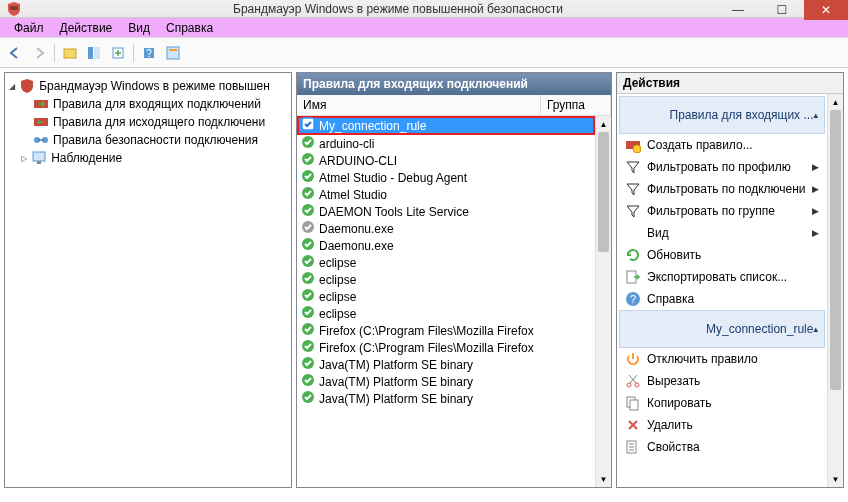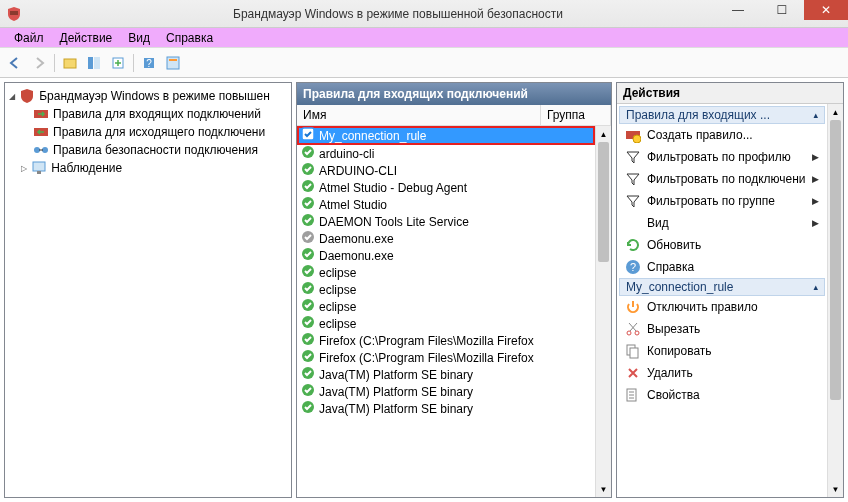--- a/index.html
+++ b/index.html
@@ -8,21 +8,21 @@
   font-size: 12px;
   background: #fff;
   width: 848px;
   height: 502px;
   overflow: hidden;
   position: relative;
 }
 
 
 .titlebar {
-  height: 28px;
+  height: 18px;
   background: linear-gradient(#f0f0f0, #e8e8e8);
   border-bottom: 1px solid #ccc;
   display: flex;
   align-items: center;
   padding-left: 6px;
   position: relative;
 }
 .titlebar .app-icon { width: 16px; height: 16px; margin-right: 6px; }
 .titlebar .title { flex: 1; text-align: center; color: #333; font-size: 12px; margin-left: -80px; }
 .win-controls { display: flex; position: absolute; right: 0; top: 0; height: 20px; }
@@ -115,26 +115,26 @@
 
 .actions-header {
   background: #f0f0f0;
   padding: 3px 6px;
   font-weight: bold;
   border-bottom: 1px solid #ccc;
 }
 .actions-body { overflow: auto; flex: 1; padding: 2px; }
 .action-group-title {
   background: #e3ecf7;
-  padding: 1px 6px;
+  padding: 11px 6px;
   font-size: 12px;
   color: #1a3e6e;
   border: 1px solid #c0d4ea;
   display: flex;
-  justify-content: space-between;
+  justify-content: flex-end;
   align-items: center;
 }
 .toggle-arrow { font-size: 9px; color: #1a3e6e; }
 .action-item {
   display: flex;
   align-items: center;
   gap: 6px;
   padding: 3px 6px;
   cursor: default;
 }
@@ -441,20 +441,27 @@
           </div>
           <div class="action-item">
             <span class="action-icon"><svg width="16" height="16" viewBox="0 0 16 16">
                 <path d="M3 8 A5 5 0 1 1 5 12" stroke="#4caf50" stroke-width="2" fill="none"></path>
                 <path d="M3 5 L3 8 L6 8" stroke="#4caf50" stroke-width="2" fill="none"></path>
               </svg></span>
             <span>Обновить</span>
           </div>
           <div class="action-item">
             <span class="action-icon"><svg width="16" height="16" viewBox="0 0 16 16">
+                <rect x="2" y="2" width="9" height="12" fill="#fff" stroke="#888"></rect>
+                <path d="M9 8 L14 8 M12 6 L14 8 L12 10" stroke="#4caf50" stroke-width="1.5" fill="none"></path>
+              </svg></span>
+            <span>Экспортировать список...</span>
+          </div>
+          <div class="action-item">
+            <span class="action-icon"><svg width="16" height="16" viewBox="0 0 16 16">
                 <circle cx="8" cy="8" r="7" fill="#5b9bd5"></circle>
                 <text x="8" y="12" font-size="11" fill="#fff" text-anchor="middle">?</text>
               </svg></span>
             <span>Справка</span>
           </div>
           <div class="action-group-title">
             <span>My_connection_rule</span>
             <span class="toggle-arrow">▴</span>
           </div>
           <div class="action-item">

